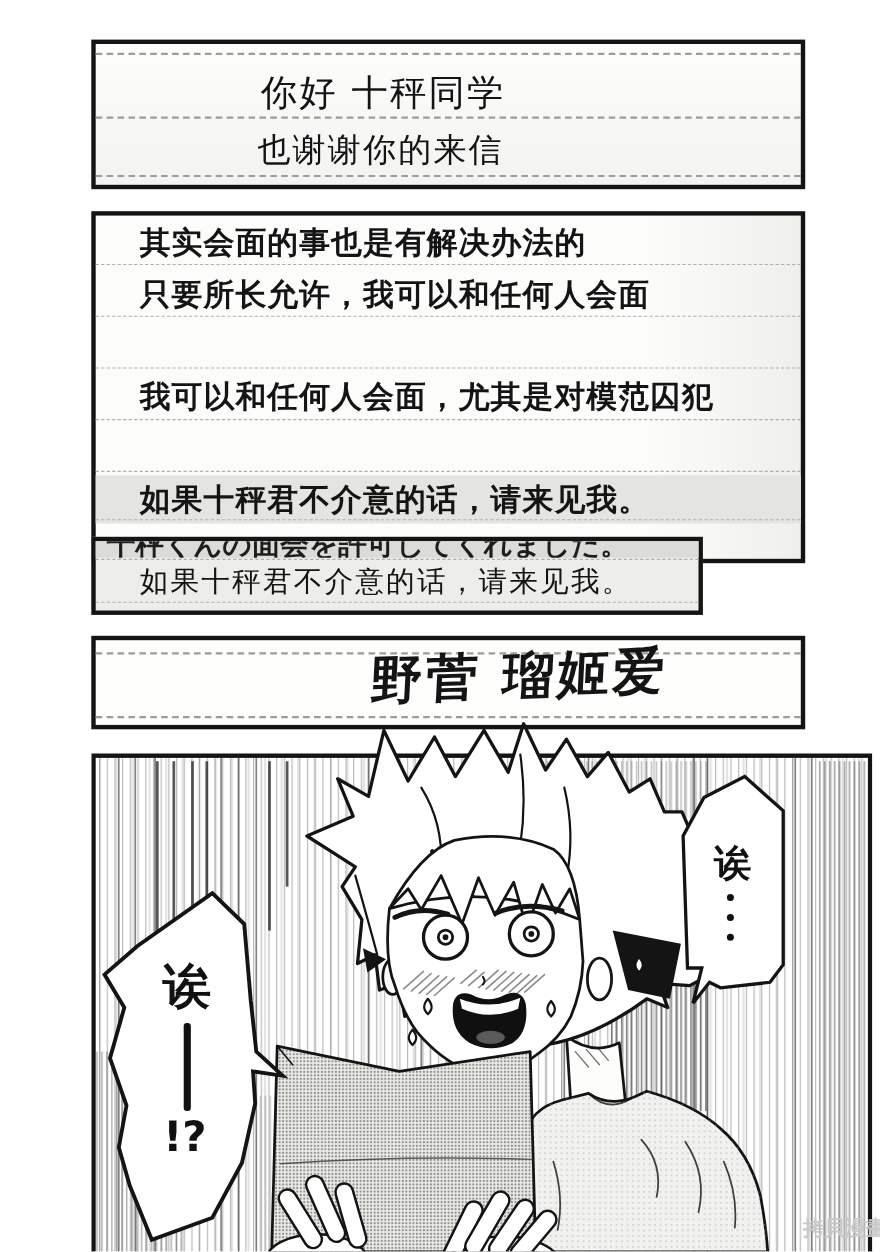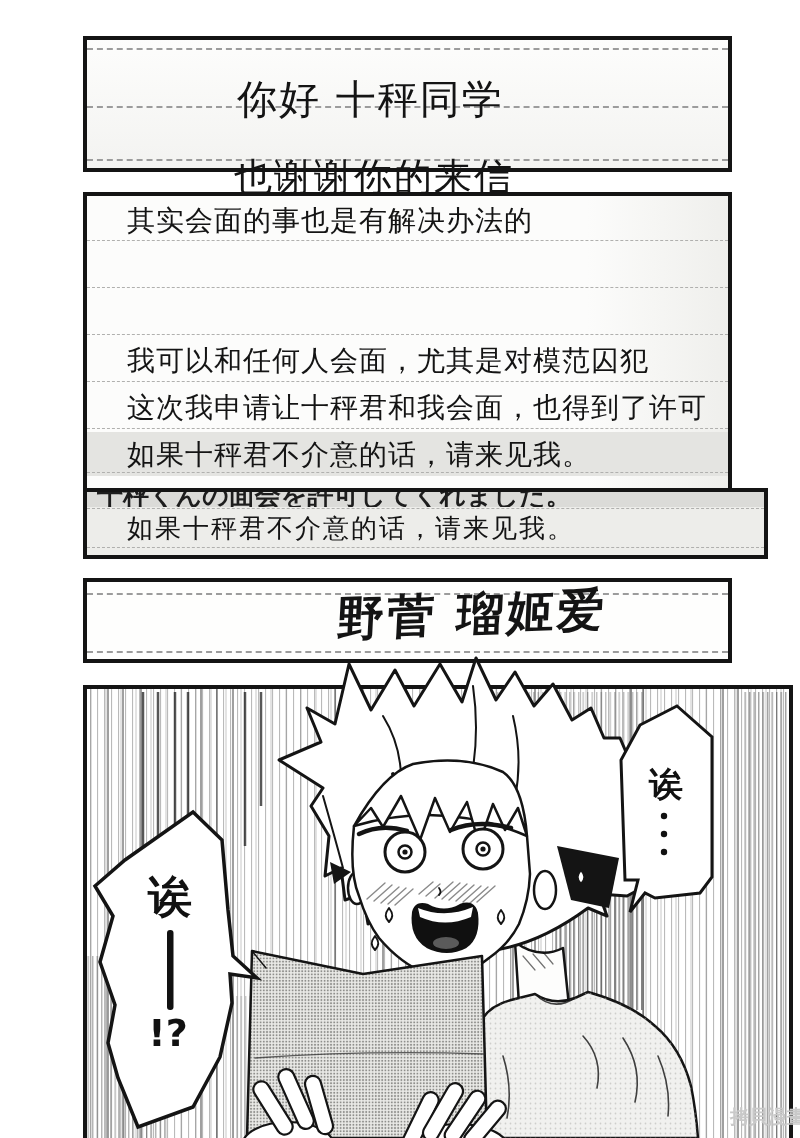--- a/index.html
+++ b/index.html
@@ -3,27 +3,27 @@
 <meta charset="utf-8">
 <style>
   html,body{margin:0;padding:0;background:#ffffff;}
   .page{position:relative;width:800px;height:1138px;background:#ffffff;overflow:hidden;
         font-family:"DejaVu Sans",sans-serif;color:#141414;}
   .panel{position:absolute;border:4px solid #141414;box-sizing:border-box;}
   .dash{position:absolute;left:0;right:0;height:0;border-top:2px dashed #9c9c9c;}
   .dash.fine{border-top:1.5px dashed #b0b0ae;}
   .hline{position:absolute;white-space:nowrap;letter-spacing:2px;}
   #p1{left:83px;top:36px;width:649px;height:136px;background:linear-gradient(180deg,#fdfdfc,#f3f3f1);}
-  #p1 .l1{left:150px;top:32px;font-size:40px;}
-  #p1 .l2{left:147px;top:76px;font-size:38px;margin-top:36px;}
+  #p1 .l1{left:150px;top:22px;font-size:33px;}
+  #p1 .l2{left:147px;top:76px;font-size:30px;}
   #p2{left:83px;top:192px;width:649px;height:320px;
-      background:linear-gradient(90deg,#fcfcfb 78%,#efefec);}
+      background:linear-gradient(90deg,#fcfcfb 78%,#efefec);font-weight:bold;}
   #p2 .row{position:absolute;left:40px;font-size:28px;white-space:nowrap;letter-spacing:1px;}
   #p2 .band{position:absolute;left:0;right:0;top:236px;height:44px;background:#e4e4e1;}
-  #p3{left:83px;top:488px;width:685px;height:71px;background:#ededea;}
+  #p3{left:83px;top:488px;width:556px;height:71px;background:#ededea;}
   #p3 .crop{position:absolute;left:0;right:0;top:0;height:15px;overflow:hidden;background:#dbdbd8;}
   #p3 .crop span{display:block;margin:-14px 0 0 10px;font-size:26px;font-weight:600;white-space:nowrap;color:#1d1d1d;}
   #p3 .cn{left:40px;top:19px;font-size:26px;}
   #p4{left:83px;top:578px;width:649px;height:85px;background:#fefefd;}
   #p4 .sig{left:250px;top:6px;font-size:47px;font-weight:800;letter-spacing:3px;
            transform:skewX(-5deg) rotate(-2deg);transform-origin:left center;}
   #art{position:absolute;left:83px;top:656px;width:710px;height:482px;z-index:3;}
   .wm{position:absolute;left:730px;top:1104px;font-size:19px;font-weight:700;color:#c9c9c9;
       letter-spacing:0;z-index:6;white-space:nowrap;}
 </style>
@@ -42,22 +42,22 @@
 
   <div class="panel" id="p2">
     <div class="band"></div>
     <div class="dash fine" style="top:44px"></div>
     <div class="dash fine" style="top:91px"></div>
     <div class="dash fine" style="top:138px"></div>
     <div class="dash fine" style="top:185px"></div>
     <div class="dash fine" style="top:232px"></div>
     <div class="dash fine" style="top:276px"></div>
     <div class="row" style="top:6px">其实会面的事也是有解决办法的</div>
+    <div class="row" style="top:53px">只要所长允许，我可以和任何人会面</div>
     <div class="row" style="top:146px">我可以和任何人会面，尤其是对模范囚犯</div>
-    <div class="row" style="top:193px">这次我申请让十秤君和我会面，也得到了许可</div>
     <div class="row" style="top:240px">如果十秤君不介意的话，请来见我。</div>
   </div>
 
   <div class="panel" id="p3">
     <div class="crop">
       <span>十秤くんの面会を許可してくれました。</span>
     </div>
     <div class="dash fine" style="top:16px"></div>
     <div class="dash fine" style="top:55px"></div>
     <div class="hline cn">如果十秤君不介意的话，请来见我。</div>

